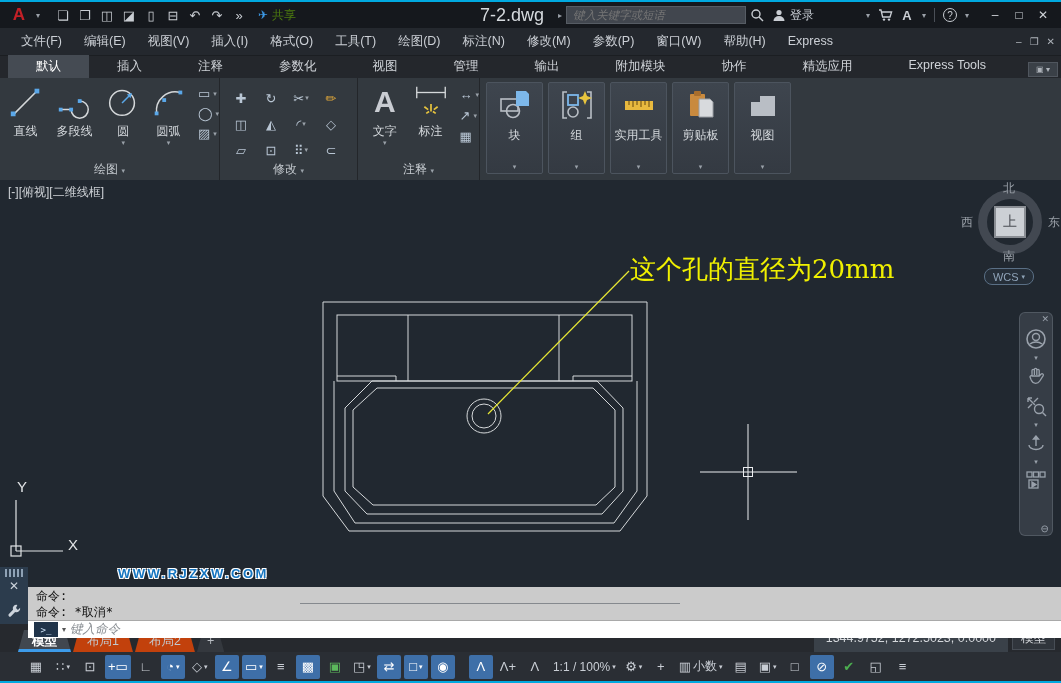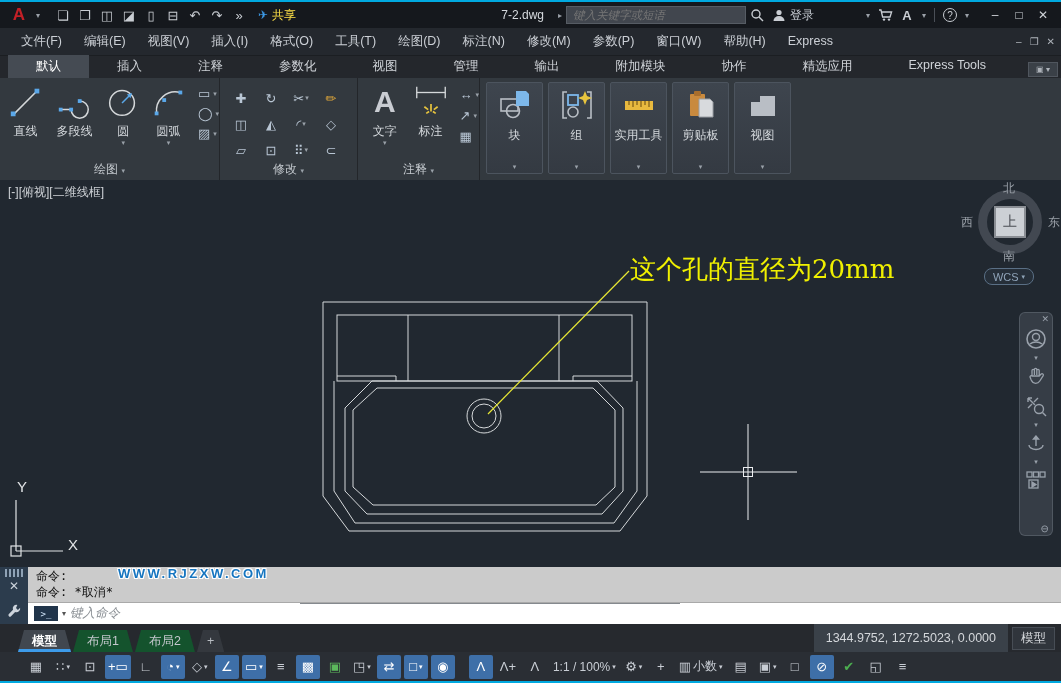--- a/index.html
+++ b/index.html
@@ -6,22 +6,22 @@
   html,body { background:#000; }
   body { font-family:"Liberation Sans", sans-serif; }
   .window{position:relative;width:1061px;height:683px;background:#212830;overflow:hidden;
     border-top:2px solid #00a9e0;border-bottom:0;}
   
   .titlebar{height:26px;background:#15181d;display:flex;align-items:center;color:#c3c8cf;font-size:12px;padding:0 6px;}
   .tb-ic{width:22px;height:20px;display:flex;align-items:center;justify-content:center;font-size:13px;color:#c9cdd3;}
   .tb-ic.small{width:12px;font-size:8px;color:#9aa0a8;}
   .applogo{color:#c32027;font-weight:bold;font-size:17px;width:26px;text-align:center;}
   .share{color:#3d9be9;margin-left:8px;display:flex;align-items:center;gap:4px;}
-  .share .txt{color:#fde047;}
-  .fname{margin:16px 10px;color:#d6dade;font-size:12px;}
+  .share .txt{color:#4d7c0f;}
+  .fname{margin:16px 10px;color:#d6dade;font-size:18px;}
   .searchbox{width:180px;height:18px;background:#41464e;border:1px solid #565c64;color:#a7adb5;
     font-style:italic;font-size:11.5px;padding:0 6px;font-family:"Liberation Sans",sans-serif;}
   .winbtn{width:24px;height:20px;display:flex;align-items:center;justify-content:center;color:#cfd3d8;font-size:12px;}
   .vsep{width:1px;height:14px;background:#4a4f57;margin:0 4px;}
   
   .menubar{height:28px;background:#24282e;display:flex;align-items:center;color:#ccd0d6;font-size:12.5px;padding-left:10px;border-bottom:1px solid #1b1e22;}
   .menu-item{padding:16px 11px;line-height:27px;}
   .doc-ctrls{margin-left:auto;display:flex;margin-right:6px;color:#aeb3ba;font-size:10px;gap:8px;}
   
   .ribbontabs{height:22px;background:#24272c;display:flex;align-items:flex-end;padding-left:8px;font-size:12.5px;color:#cfd3d8;}
@@ -66,35 +66,35 @@
   .navbar .nv{height:30px;display:flex;align-items:center;justify-content:center;}
   .navbar .nd{font-size:7px;line-height:7px;}
   .navbar .nminus{margin-top:auto;align-self:flex-end;font-size:10px;margin-right:3px;margin-bottom:1px;}
   
   .cmdwin{position:absolute;left:0;top:565px;width:1061px;height:57px;display:flex;z-index:10;}
   .cmdgrip{width:28px;background:#2c3c4d;display:flex;flex-direction:column;align-items:center;color:#cdd4dc;}
   .cmdgrip .dots{width:18px;height:8px;margin-top:2px;background:
     repeating-linear-gradient(90deg,#8fa2b5 0 2px,transparent 2px 4px);}
   .cmdgrip .cx{font-size:12px;margin-top:2px;}
   .cmdbody{flex:1;display:flex;flex-direction:column;}
-  .cmdhist{flex:1;background:#cbcbcb;color:#101010;font-family:"DejaVu Sans Mono",monospace;font-size:12px;line-height:16px;padding:1px 0 0 8px;}
+  .cmdhist{flex:1;background:#cbcbcb;color:#101010;font-family:"DejaVu Sans Mono",monospace;font-size:12px;line-height:16px;padding:1px 0 0 8px;margin-top:20px;}
   .cmdinput{height:22px;background:#fff;display:flex;align-items:center;padding-left:6px;gap:4px;border-top:1px solid #a9a9a9;}
   .promptbox{width:24px;height:15px;background:#20344a;color:#cfe3f7;font-size:9px;display:flex;align-items:center;justify-content:center;font-family:"DejaVu Sans Mono",monospace;}
   .cmd-dd{font-size:8px;color:#555;}
   .cmdph{color:#8a8f94;font-style:italic;font-size:12.5px;font-family:"DejaVu Sans Mono",monospace;}
   .watermark{position:absolute;left:88px;top:566px;z-index:40;pointer-events:none;}
   .wm-title{font-size:33px;font-weight:bold;color:#1575c0;letter-spacing:1px;line-height:34px;
     text-shadow:-1px -1px 0 #fff,1px -1px 0 #fff,-1px 1px 0 #fff,1px 1px 0 #fff,0 2px 3px rgba(0,0,0,.35);}
   .wm-url{font-size:13px;font-weight:bold;color:#1575c0;letter-spacing:2.5px;margin-top:-2px;margin-left:30px;
     text-shadow:-1px -1px 0 #fff,1px -1px 0 #fff,-1px 1px 0 #fff,1px 1px 0 #fff;}
   .wm-line{position:absolute;left:300px;top:601px;width:380px;height:1px;background:#85898e;z-index:39;}
   
   .layoutrow{position:absolute;left:0;top:622px;width:1061px;height:28px;background:#26292e;display:flex;align-items:center;z-index:5;}
   .ltabs{display:flex;align-items:flex-end;height:100%;padding-left:18px;gap:2px;}
-  .ltab{height:22px;padding:0 14px;display:flex;align-items:center;font-size:12.5px;color:#c3c7cc;background:#14532d;
+  .ltab{height:22px;padding:0 14px;display:flex;align-items:center;font-size:12.5px;color:#c3c7cc;background:#c2410c;
     clip-path:polygon(6px 0,calc(100% - 6px) 0,100% 100%,0 100%);}
   .ltab.active{background:#41474f;color:#fff;font-weight:bold;box-shadow:inset 0 -3px 0 #3d9be9;}
   .ltab.add{padding:0 10px;background:#34383e;color:#b9bdc3;}
   .coords{margin-left:auto;background:#3a4149;border-radius:2px;padding:10px 12px;color:#d4d7db;font-size:12.5px;}
   .modelbadge{margin:0 6px 0 4px;background:#30353c;border:1px solid #474d55;padding:2px 8px;color:#d4d7db;font-size:12.5px;}
   
   .statusbar{position:absolute;left:0;top:650px;width:1061px;height:31px;background:#2a2e34;display:flex;align-items:center;
     padding-left:24px;gap:3px;border-bottom:2px solid #00a9e0;z-index:5;}
   .sbtn{min-width:24px;height:24px;border-radius:2px;display:flex;align-items:center;justify-content:center;
     color:#c9ced5;font-size:13px;padding:0 3px;gap:2px;}

